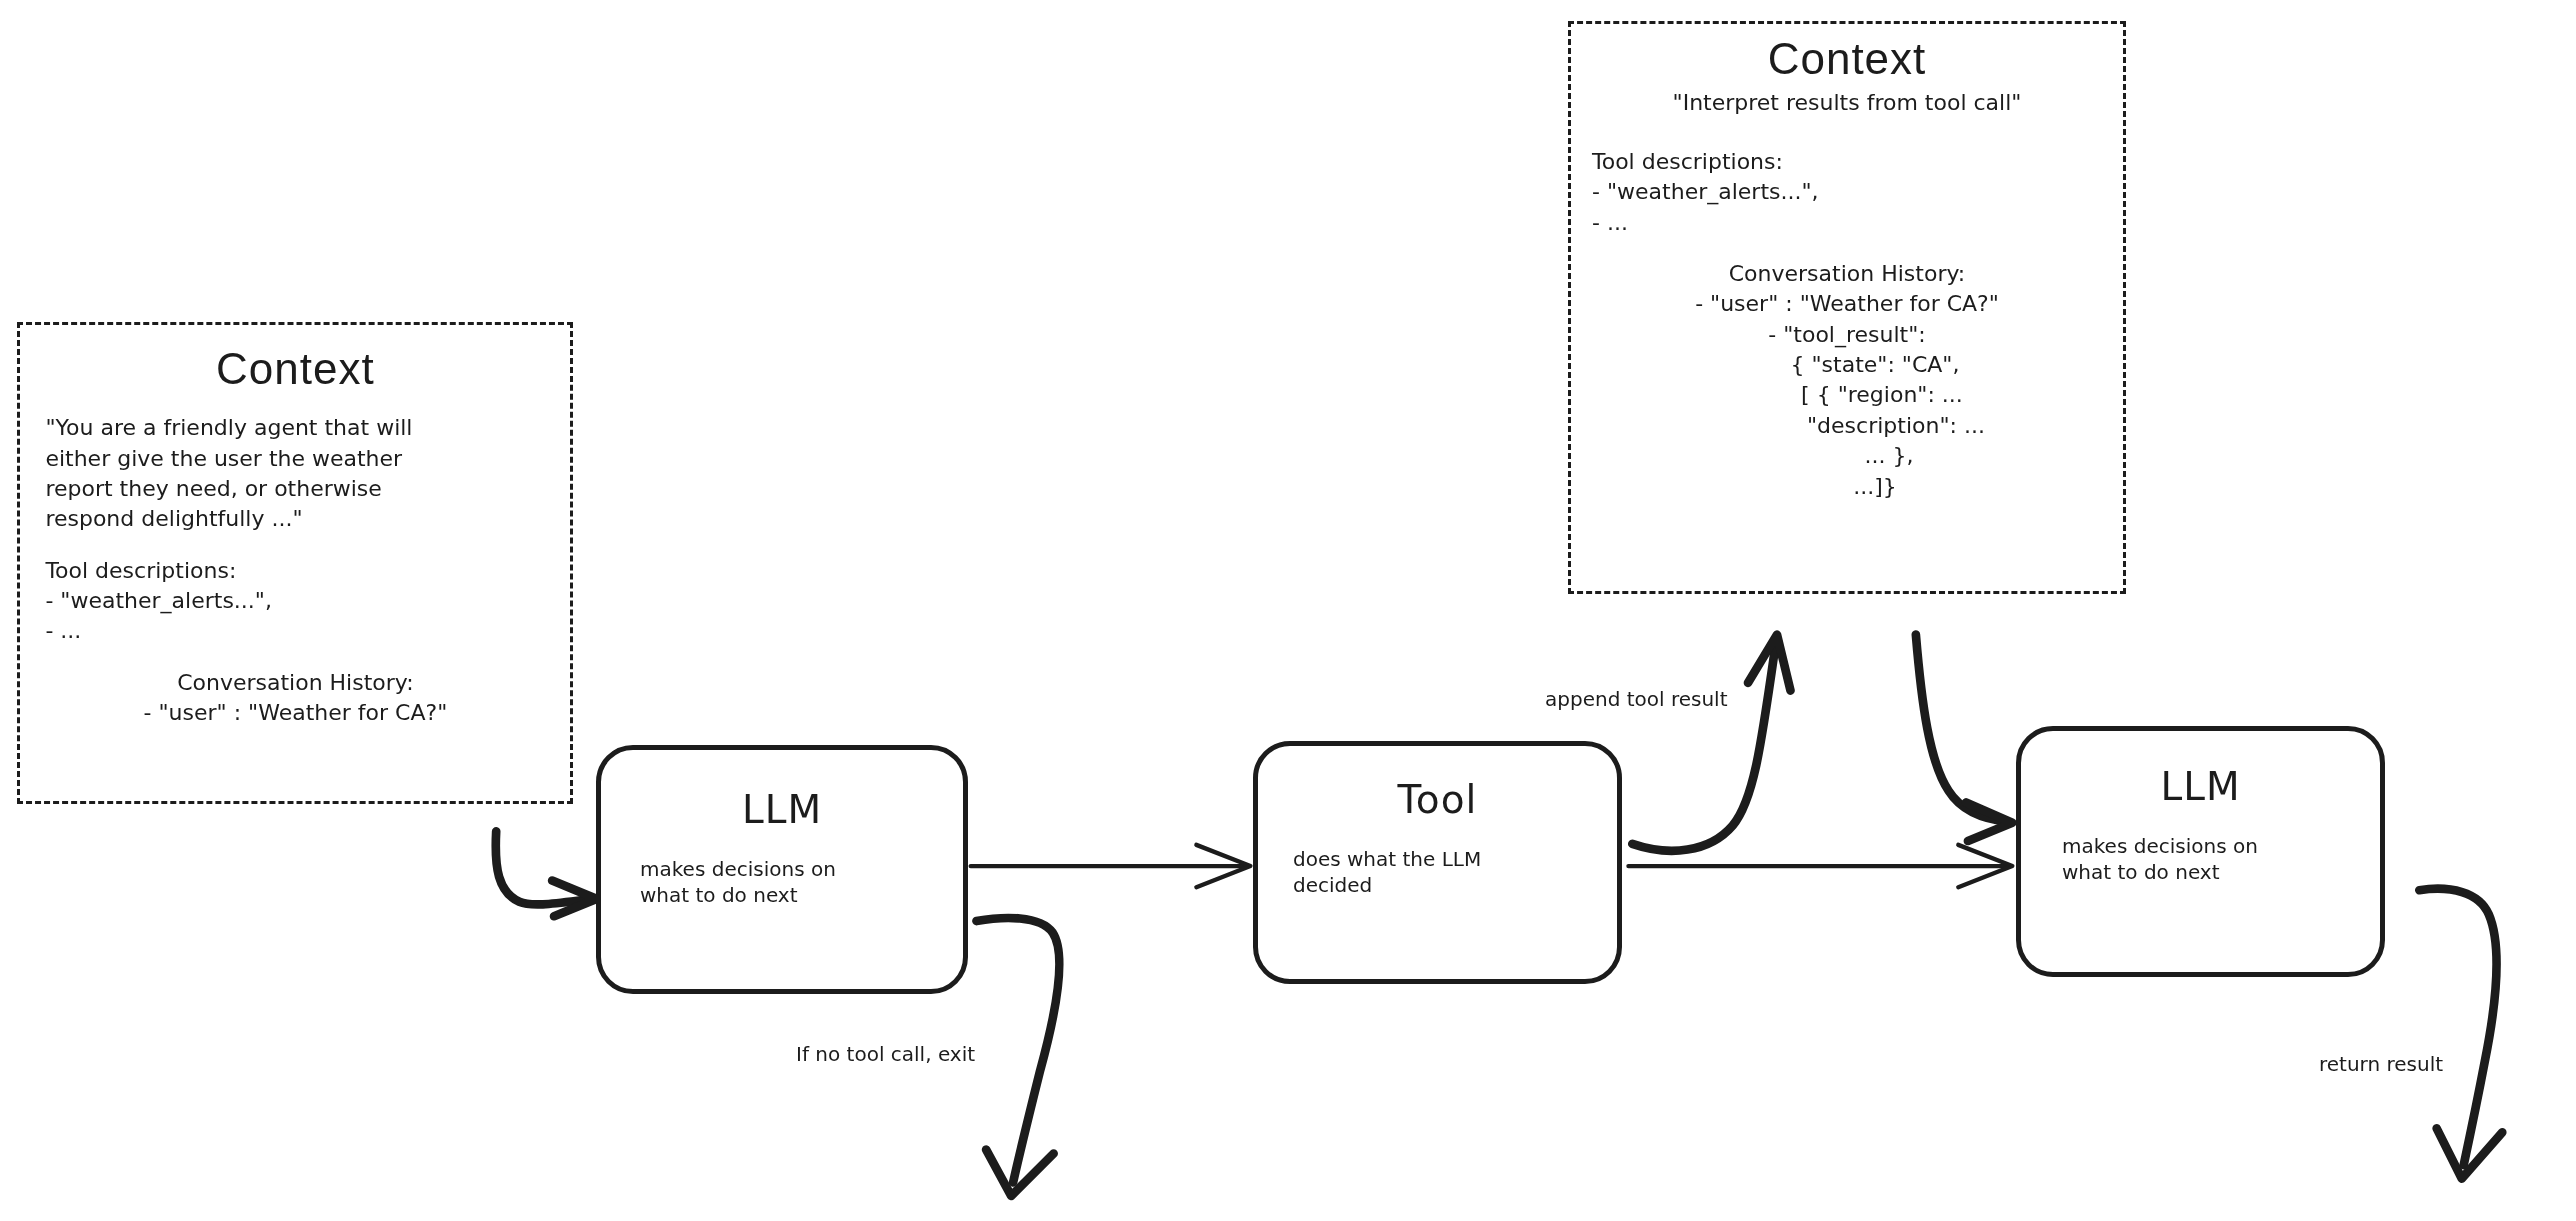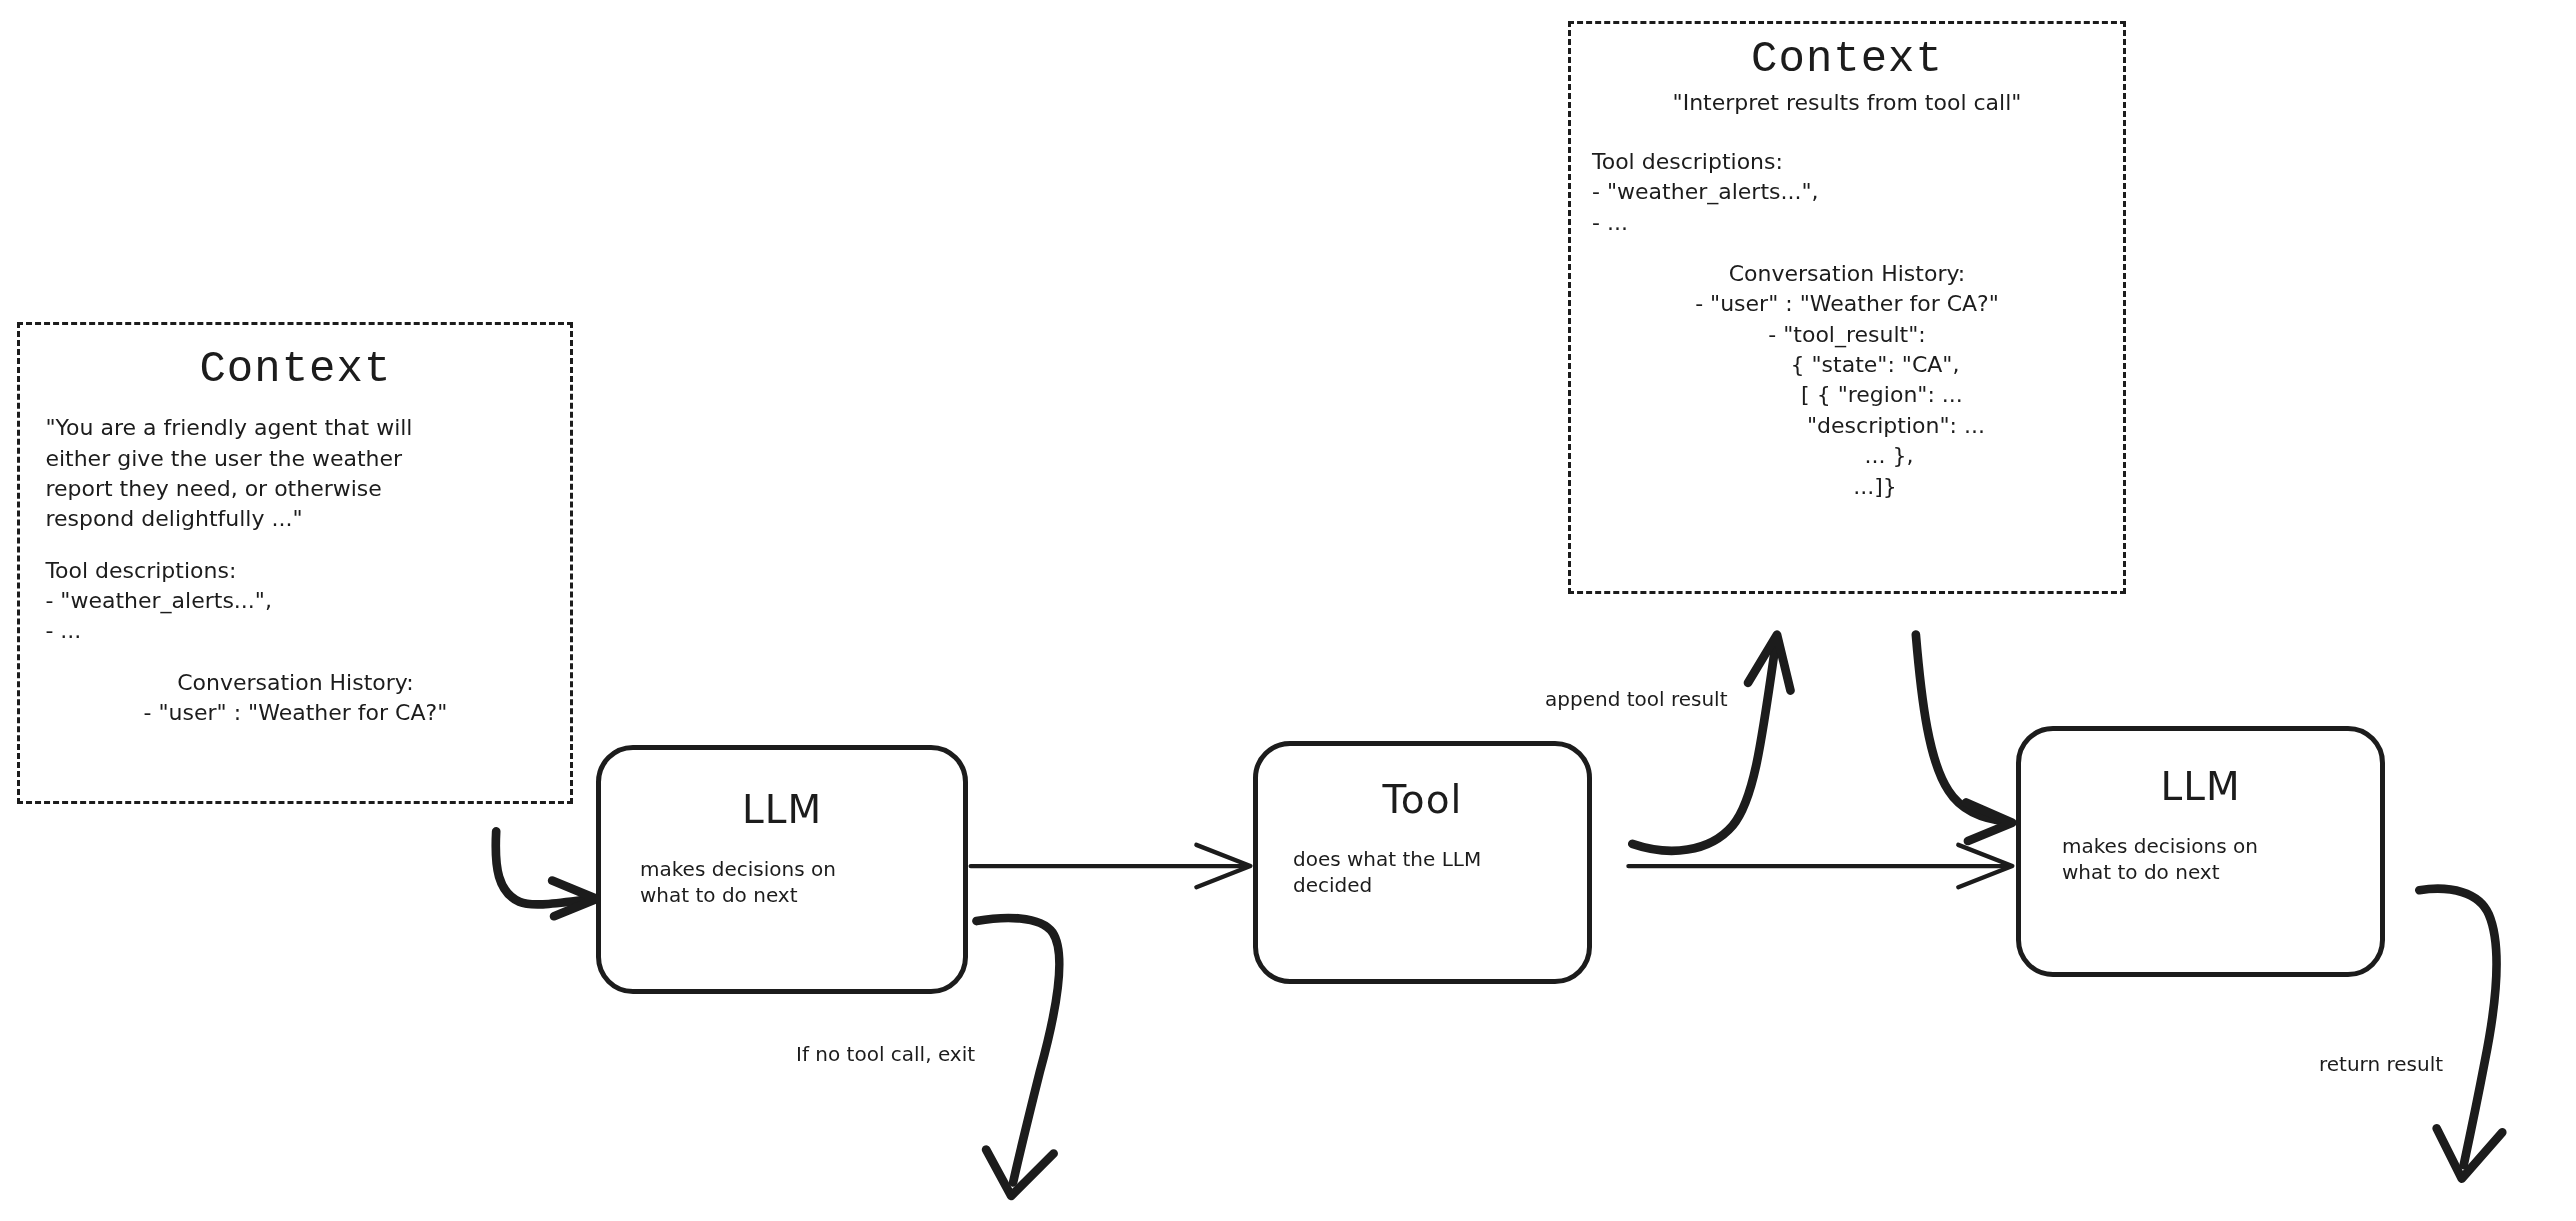--- a/index.html
+++ b/index.html
@@ -31,21 +31,21 @@
     box-sizing: border-box;
   }
   #ctx-left  { left: 17.4px;   top: 322px; width: 556px; height: 482px; }
   #ctx-right { left: 1568px; top: 21px;  width: 558px; height: 573px; }
 
   .ctx-title {
     text-align: center;
     font-size: 44px;
     line-height: 1.05;
     letter-spacing: 1px;
-    font-family: Liberation Mono, monospace;
+    font-family: Liberation Sans, sans-serif;
     font-weight: 400;
   }
   #ctx-left .ctx-title  { margin-top: 21px; }
   #ctx-right .ctx-title { margin-top: 11.6px; }
 
   .ctx-body {
     font-size: 22px;
     line-height: 1.38;
     padding: 0 25px;
     box-sizing: border-box;
@@ -63,21 +63,21 @@
     position: absolute;
     border: 5.8px solid #1c1c1c;
     border-radius: 37px;
     background: #ffffff;
     box-sizing: border-box;
     display: flex;
     flex-direction: column;
     align-items: center;
   }
   #node-llm1 { left: 596px;  top: 745px; width: 372px; height: 249px; }
-  #node-tool { left: 1253px; top: 741px; width: 339px; height: 243px; }
+  #node-tool { left: 1253px; top: 741px; width: 369px; height: 243px; }
   #node-llm2 { left: 2016px; top: 726px; width: 369px; height: 251px; }
 
   .node-title {
     font-size: 39px;
     letter-spacing: 1px;
     margin-top: 37px;
   }
   #node-tool .node-title { margin-top: 31px; }
   #node-llm2 .node-title { margin-top: 33px; }
 

